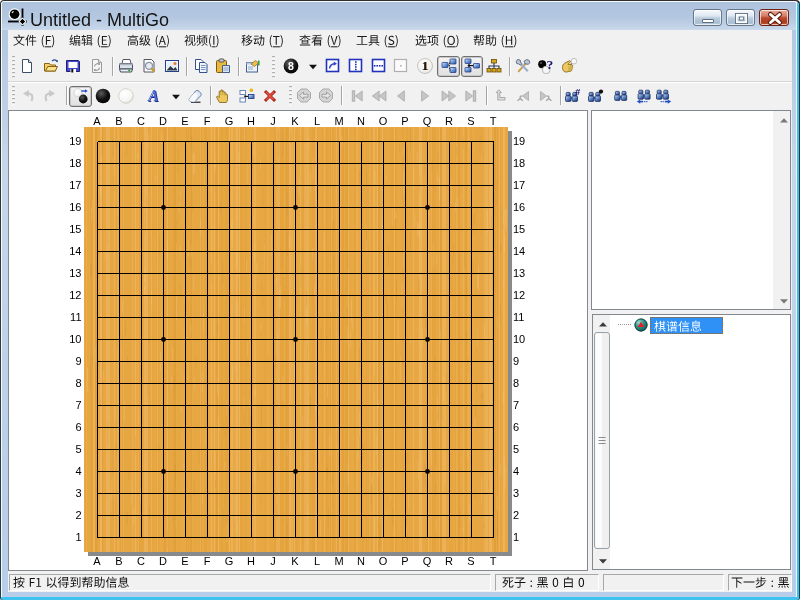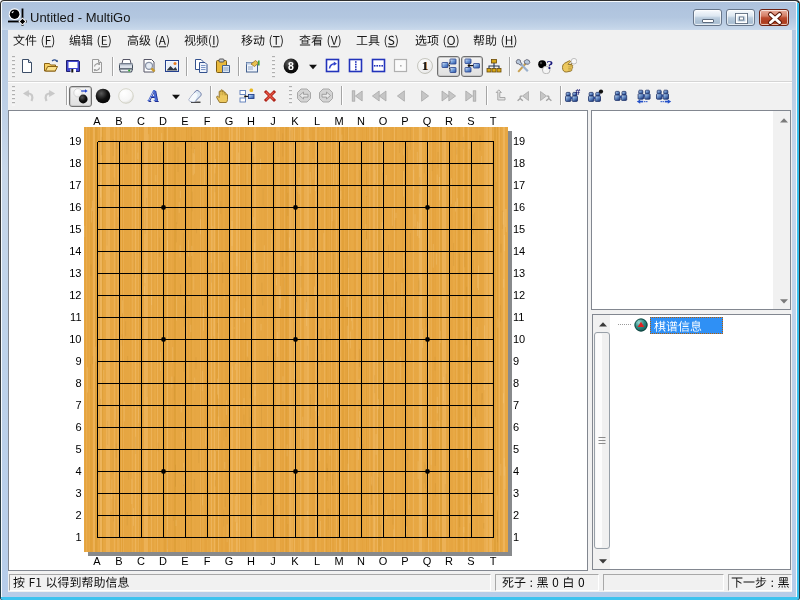--- a/index.html
+++ b/index.html
@@ -17,21 +17,21 @@
 <svg class="abs" style="left:8px;top:7px" width="20" height="20" viewBox="0 0 20 20">
 <g stroke="#000" stroke-width="1.8" fill="none">
 <line x1="14.5" y1="1.5" x2="14.5" y2="19"></line>
 <line x1="0" y1="14.5" x2="19" y2="14.5"></line>
 </g>
 <circle cx="6.6" cy="7.2" r="5.9" fill="#fff"></circle>
 <circle cx="6.6" cy="7.2" r="4.8" fill="#000"></circle>
 <path d="M3.9 5.9L5.5 4.3" stroke="#fff" stroke-width="1.1" fill="none"></path>
 <rect x="12.1" y="12.1" width="4.8" height="4.8" transform="rotate(45 14.5 14.5)" fill="#000" stroke="#fff" stroke-width="1"></rect>
 </svg>
-<div class="abs" style="left:30px;top:10px;font-size:13px;color:#141414;">Untitled - MultiGo</div>
+<div class="abs" style="left:30px;top:10px;font-size:18px;color:#141414;">Untitled - MultiGo</div>
 <div class="abs" style="left:693px;top:9px;width:29px;height:17px;background:linear-gradient(180deg,#f8fbfe 0%,#dde7f1 40%,#bccedf 52%,#a9bed2 82%,#b9cbdd 100%);border:1px solid #67768a;border-radius:3px;box-shadow:inset 0 0 0 1px rgba(255,255,255,.65);">
       <div class="abs" style="left:8px;top:9px;width:12px;height:4px;background:#fff;border:1px solid #5c6b7e;border-radius:1px;"></div>
     </div>
 <div class="abs" style="left:726px;top:9px;width:29px;height:17px;background:linear-gradient(180deg,#f8fbfe 0%,#dde7f1 40%,#bccedf 52%,#a9bed2 82%,#b9cbdd 100%);border:1px solid #67768a;border-radius:3px;box-shadow:inset 0 0 0 1px rgba(255,255,255,.65);">
       <svg class="abs" style="left:0;top:0" width="29" height="17" viewBox="0 0 29 17">
         <rect x="8.5" y="3.5" width="12" height="10" fill="none" stroke="#5c6b7e" stroke-width="1"></rect>
         <rect x="9.75" y="4.75" width="9.5" height="7.5" fill="none" stroke="#fff" stroke-width="1.7"></rect>
         <rect x="12.5" y="7" width="4" height="3" fill="#fff" stroke="#5c6b7e" stroke-width=".8"></rect>
       </svg>
     </div>

